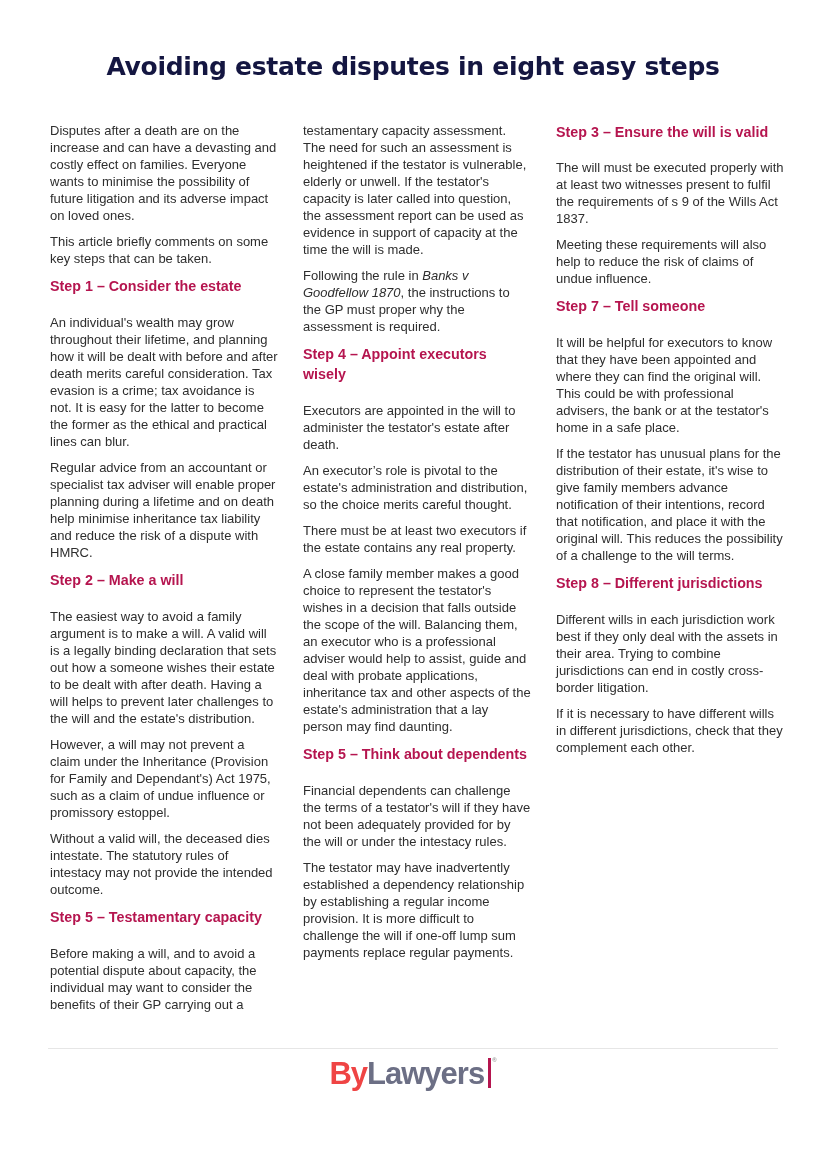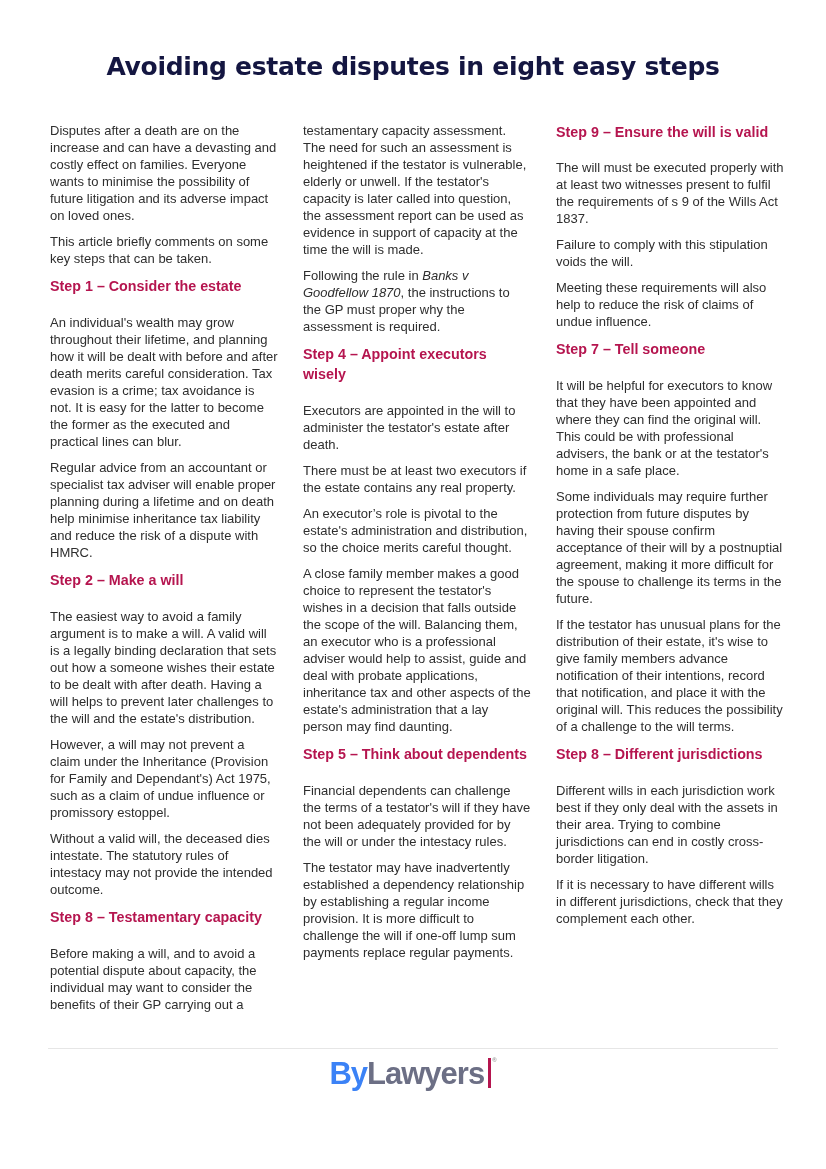--- a/index.html
+++ b/index.html
@@ -17,72 +17,70 @@
        color: #b5154f; }
   .col1 h2, .col2 h2 { margin-top: 0; }
   .col3 h2.first { margin-top: 0; margin-bottom: 17px; }
   .col3 h2 { margin-top: 6px; }
   em { font-style: italic; }
   .divider { position: absolute; top: 1048px; left: 48px; width: 730px; height: 1px;
              background: #e6e6e6; }
   .logo { position: absolute; top: 1056px; left: 0; width: 826px; text-align: center;
           font-family: "Liberation Sans", sans-serif; font-weight: bold; font-size: 31px;
           letter-spacing: -1px; }
-  .logo .by { color: #3b82f6; }
+  .logo .by { color: #ef4444; }
   .logo .lawyers { color: #6c6f85; }
   .logo .bar { display: inline-block; width: 3px; height: 30px; background: #b5154f;
                vertical-align: -4px; margin-left: 4px; }
   .logo .reg { font-size: 6px; color: #999; vertical-align: 22px; margin-left: 1px; letter-spacing: 0; }
 </style>
 </head>
 <body>
 
 <h1 class="title">Avoiding estate disputes in eight easy steps</h1>
 
 <div class="col col1">
   <p>Disputes after a death are on the increase and can have a devasting and costly effect on families. Everyone wants to minimise the possibility of future litigation and its adverse impact on loved ones.</p>
   <p>This article briefly comments on some key steps that can be taken.</p>
 
   <h2>Step 1 – Consider the estate</h2>
-  <p>An individual's wealth may grow throughout their lifetime, and planning how it will be dealt with before and after death merits careful consideration. Tax evasion is a crime; tax avoidance is not. It is easy for the latter to become the former as the executed and practical lines can blur.</p>
+  <p>An individual's wealth may grow throughout their lifetime, and planning how it will be dealt with before and after death merits careful consideration. Tax evasion is a crime; tax avoidance is not. It is easy for the latter to become the former as the ethical and practical lines can blur.</p>
   <p>Regular advice from an accountant or specialist tax adviser will enable proper planning during a lifetime and on death help minimise inheritance tax liability and reduce the risk of a dispute with HMRC.</p>
 
   <h2>Step 2 – Make a will</h2>
   <p>The easiest way to avoid a family argument is to make a will. A valid will is a legally binding declaration that sets out how a someone wishes their estate to be dealt with after death. Having a will helps to prevent later challenges to the will and the estate's distribution.</p>
   <p>However, a will may not prevent a claim under the Inheritance (Provision for Family and Dependant's) Act 1975, such as a claim of undue influence or promissory estoppel.</p>
   <p>Without a valid will, the deceased dies intestate. The statutory rules of intestacy may not provide the intended outcome.</p>
 
-  <h2>Step 8 – Testamentary capacity</h2>
+  <h2>Step 5 – Testamentary capacity</h2>
   <p>Before making a will, and to avoid a potential dispute about capacity, the individual may want to consider the benefits of their GP carrying out a</p>
 </div>
 
 <div class="col col2">
   <p>testamentary capacity assessment. The need for such an assessment is heightened if the testator is vulnerable, elderly or unwell. If the testator's capacity is later called into question, the assessment report can be used as evidence in support of capacity at the time the will is made.</p>
   <p><span>Following the rule in </span><em>Banks v Goodfellow 1870</em><span>, the instructions to the GP must proper why the assessment is required.</span></p>
 
   <h2>Step 4 – Appoint executors wisely</h2>
   <p>Executors are appointed in the will to administer the testator's estate after death.</p>
+  <p>An executor’s role is pivotal to the estate's administration and distribution, so the choice merits careful thought.</p>
   <p>There must be at least two executors if the estate contains any real property.</p>
-  <p>An executor’s role is pivotal to the estate's administration and distribution, so the choice merits careful thought.</p>
   <p>A close family member makes a good choice to represent the testator's wishes in a decision that falls outside the scope of the will. Balancing them, an executor who is a professional adviser would help to assist, guide and deal with probate applications, inheritance tax and other aspects of the estate's administration that a lay person may find daunting.</p>
 
   <h2>Step 5 – Think about dependents</h2>
   <p>Financial dependents can challenge the terms of a testator's will if they have not been adequately provided for by the will or under the intestacy rules.</p>
   <p>The testator may have inadvertently established a dependency relationship by establishing a regular income provision. It is more difficult to challenge the will if one-off lump sum payments replace regular payments.</p>
 </div>
 
 <div class="col col3">
-  <h2 class="first">Step 9 – Ensure the will is valid</h2>
+  <h2 class="first">Step 3 – Ensure the will is valid</h2>
   <p>The will must be executed properly with at least two witnesses present to fulfil the requirements of s 9 of the Wills Act 1837.</p>
-  <p>Failure to comply with this stipulation voids the will.</p>
   <p>Meeting these requirements will also help to reduce the risk of claims of undue influence.</p>
 
   <h2>Step 7 – Tell someone</h2>
   <p>It will be helpful for executors to know that they have been appointed and where they can find the original will. This could be with professional advisers, the bank or at the testator's home in a safe place.</p>
-  <p>Some individuals may require further protection from future disputes by having their spouse confirm acceptance of their will by a postnuptial agreement, making it more difficult for the spouse to challenge its terms in the future.</p>
   <p>If the testator has unusual plans for the distribution of their estate, it's wise to give family members advance notification of their intentions, record that notification, and place it with the original will. This reduces the possibility of a challenge to the will terms.</p>
 
   <h2>Step 8 – Different jurisdictions</h2>
   <p>Different wills in each jurisdiction work best if they only deal with the assets in their area. Trying to combine jurisdictions can end in costly cross-border litigation.</p>
   <p>If it is necessary to have different wills in different jurisdictions, check that they complement each other.</p>
 </div>
 
 <div class="divider"></div>
 
 <div class="logo">

